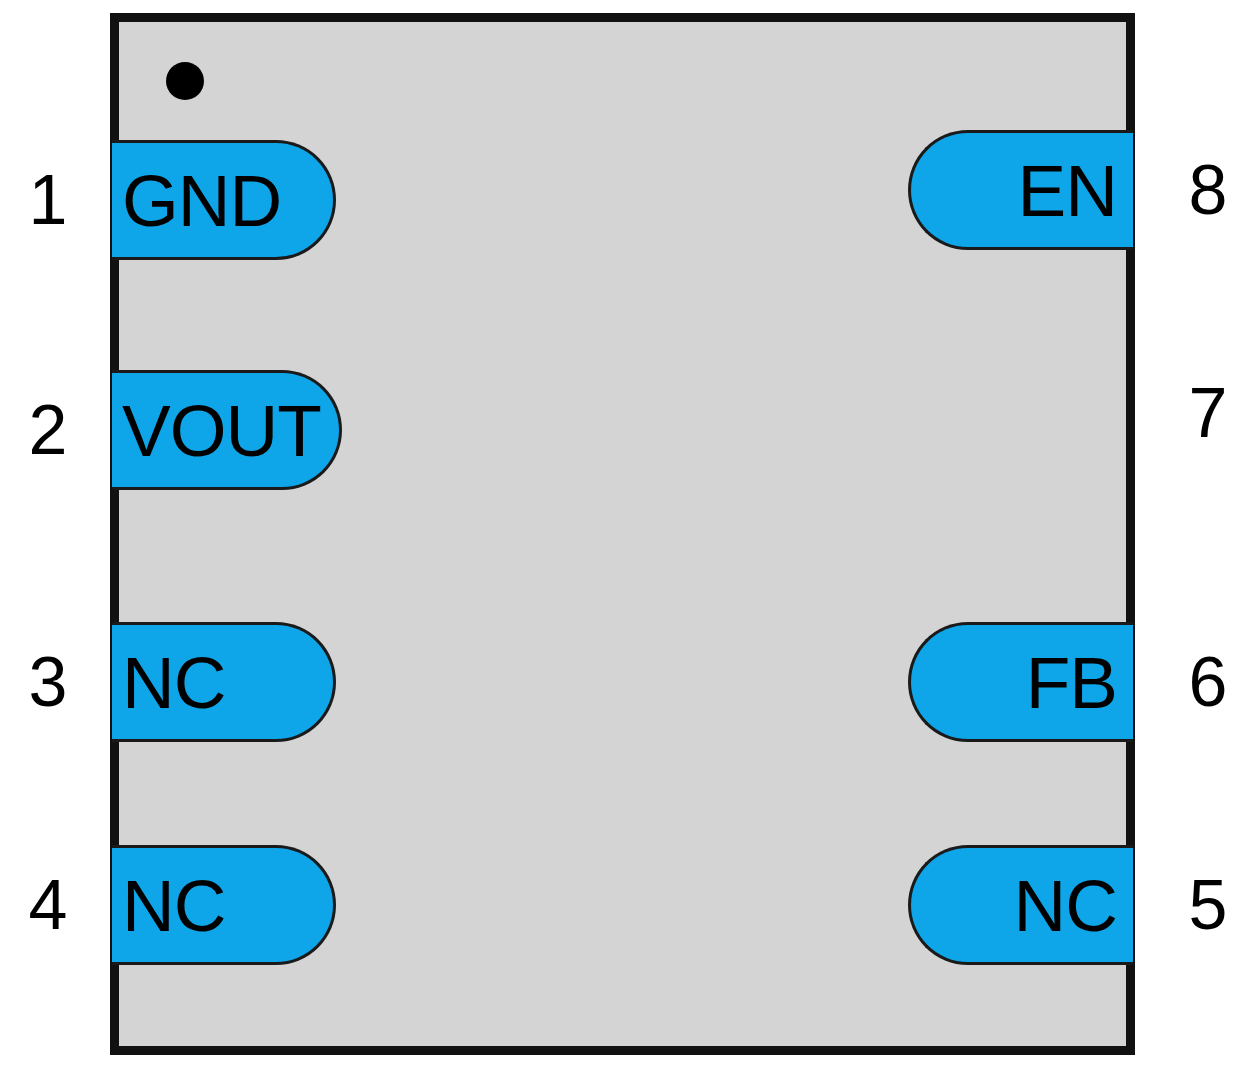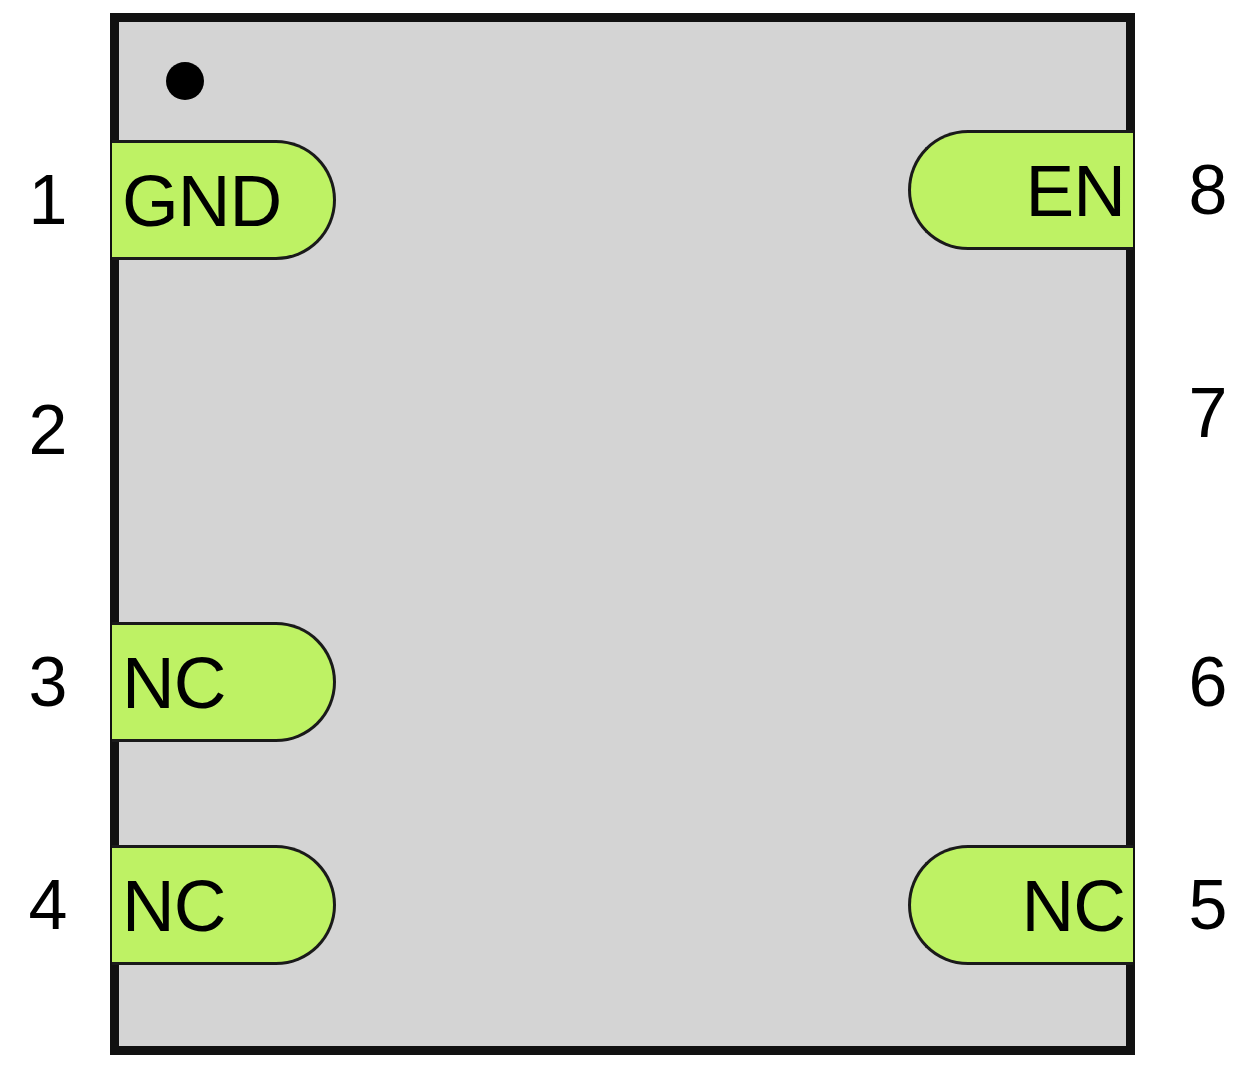--- a/index.html
+++ b/index.html
@@ -40,21 +40,21 @@
     width: 38px;
     height: 38px;
     background: #000000;
     border-radius: 50%;
   }
 
   
   .pad {
     position: absolute;
     height: 120px;
-    background: #bef264;
+    background: #0ea5e9;
     border: 3px solid #1a1a1a;
     box-sizing: border-box;
     display: flex;
     align-items: center;
     overflow: visible;
   }
   .pad.left {
     left: 112px;
     width: 224px;
     border-top-right-radius: 62px;
@@ -63,21 +63,21 @@
     justify-content: flex-start;
     padding-left: 10px;
   }
   .pad.right {
     left: 908px;
     width: 225px;
     border-top-left-radius: 62px;
     border-bottom-left-radius: 62px;
     border-right: none;
     justify-content: flex-end;
-    padding-right: 8px;
+    padding-right: 16px;
   }
   .pad.wide-left {
     width: 230px;
   }
 
   .pad-label {
     font-size: 73px;
     line-height: 1;
     color: #000000;
     white-space: nowrap;
@@ -111,29 +111,35 @@
 
 <div id="stage">
 
   <div id="ic-body"></div>
 
   <div id="pin1-dot"></div>
 
   <div class="pad left" style="top:140px;">
     <span class="pad-label">GND</span>
   </div>
+  <div class="pad left wide-left" style="top:370px;">
+    <span class="pad-label">VOUT</span>
+  </div>
   <div class="pad left" style="top:622px;">
     <span class="pad-label">NC</span>
   </div>
   <div class="pad left" style="top:845px;">
     <span class="pad-label">NC</span>
   </div>
 
   <div class="pad right" style="top:130px;">
     <span class="pad-label">EN</span>
+  </div>
+  <div class="pad right" style="top:622px;">
+    <span class="pad-label">FB</span>
   </div>
   <div class="pad right" style="top:845px;">
     <span class="pad-label">NC</span>
   </div>
 
   <div class="pin-num left-num" style="top:140px;">1</div>
   <div class="pin-num left-num" style="top:370px;">2</div>
   <div class="pin-num left-num" style="top:622px;">3</div>
   <div class="pin-num left-num" style="top:845px;">4</div>
 

